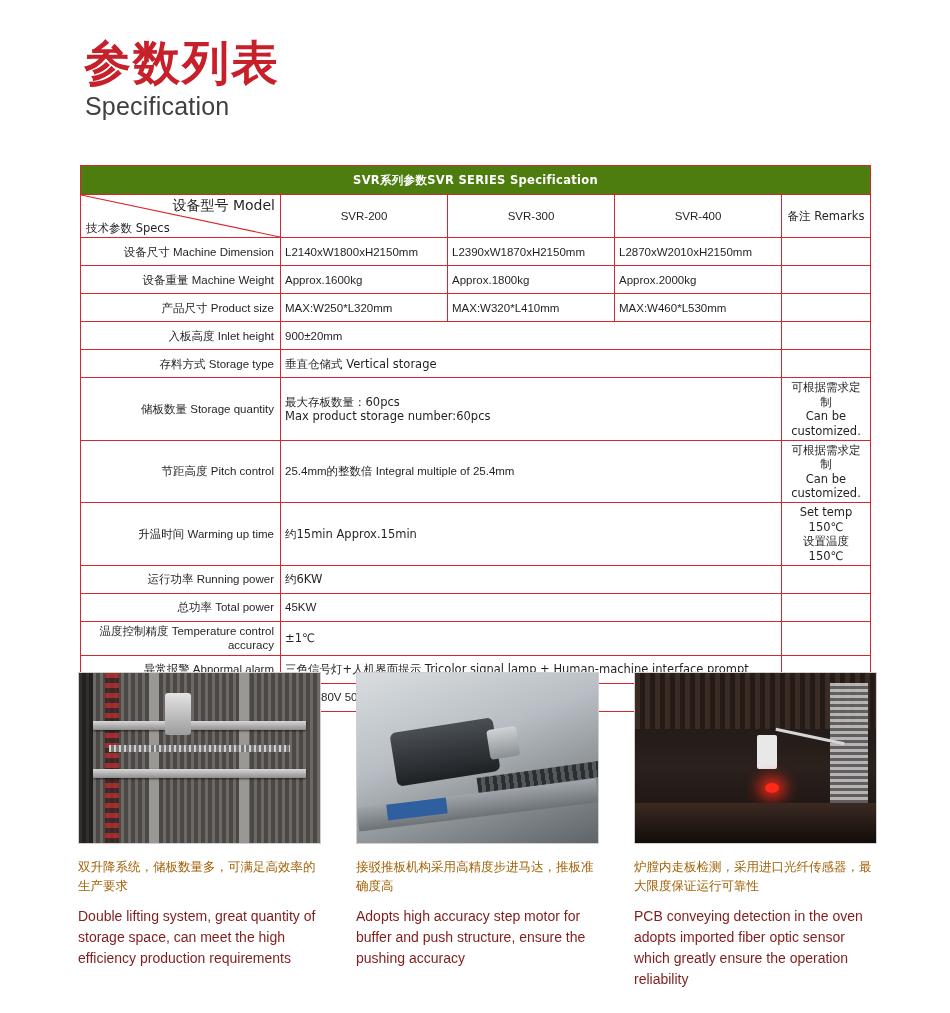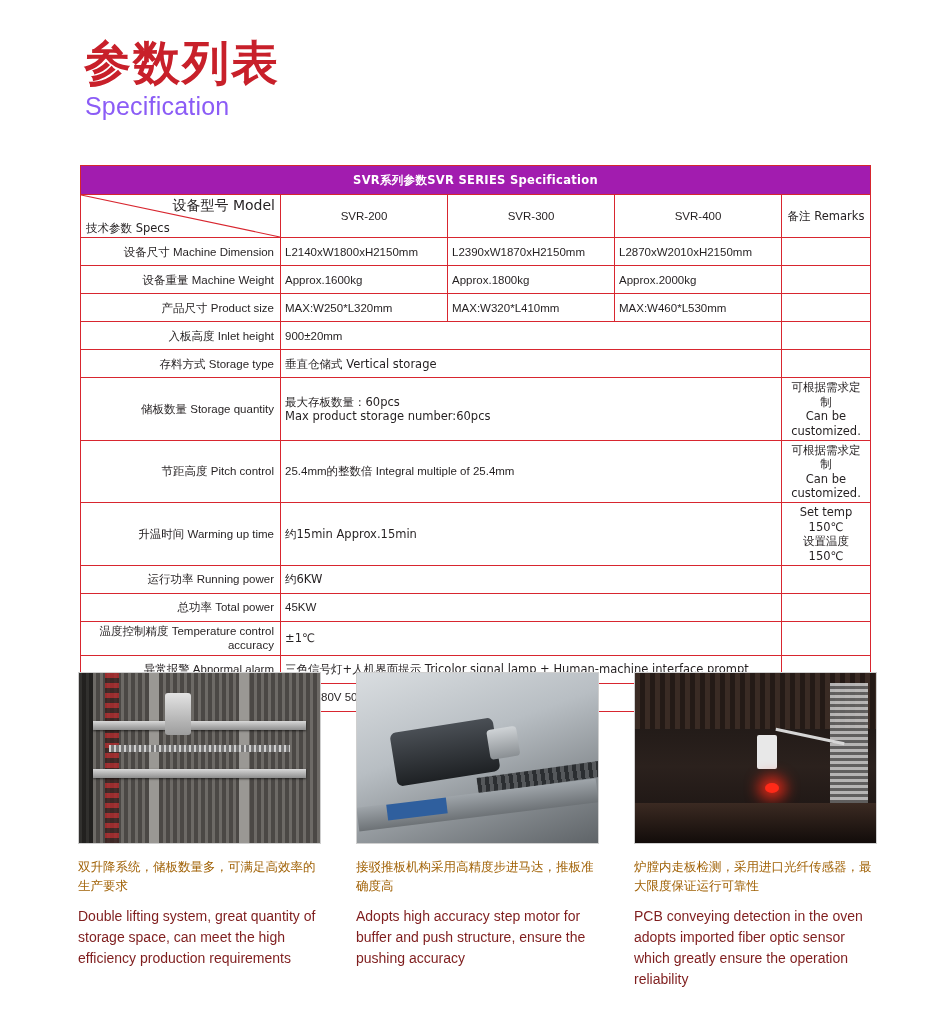--- a/index.html
+++ b/index.html
@@ -26,21 +26,21 @@
     font-family: "DejaVu Sans", sans-serif;
     font-size: 47px;
     font-weight: bold;
     color: #c8202a;
     letter-spacing: 2px;
     line-height: 1.15;
     margin: 0;
   }
   .title-en {
     font-size: 25px;
-    color: #8b5cf6;
+    color: #404040;
     margin: 2px 0 0 1px;
     font-weight: normal;
     letter-spacing: 0.2px;
   }
 
   
   .spec-wrap {
     position: absolute;
     left: 80px;
     top: 165px;
@@ -53,21 +53,21 @@
     border: 1px solid #c8202a;
   }
   table.spec td, table.spec th {
     border: 1px solid #d8262f;
     padding: 2px 4px;
     vertical-align: middle;
     font-size: 11.5px;
     line-height: 1.25;
   }
   .tbl-title {
-    background: #a21caf;
+    background: #4d7c0f;
     color: #ffffff;
     text-align: center;
     font-size: 17px;
     font-weight: bold;
     padding: 7px 4px !important;
     letter-spacing: 0.3px;
     border: 1px solid #d6262e !important;
   }
   .hdr-cell {
     text-align: center;

